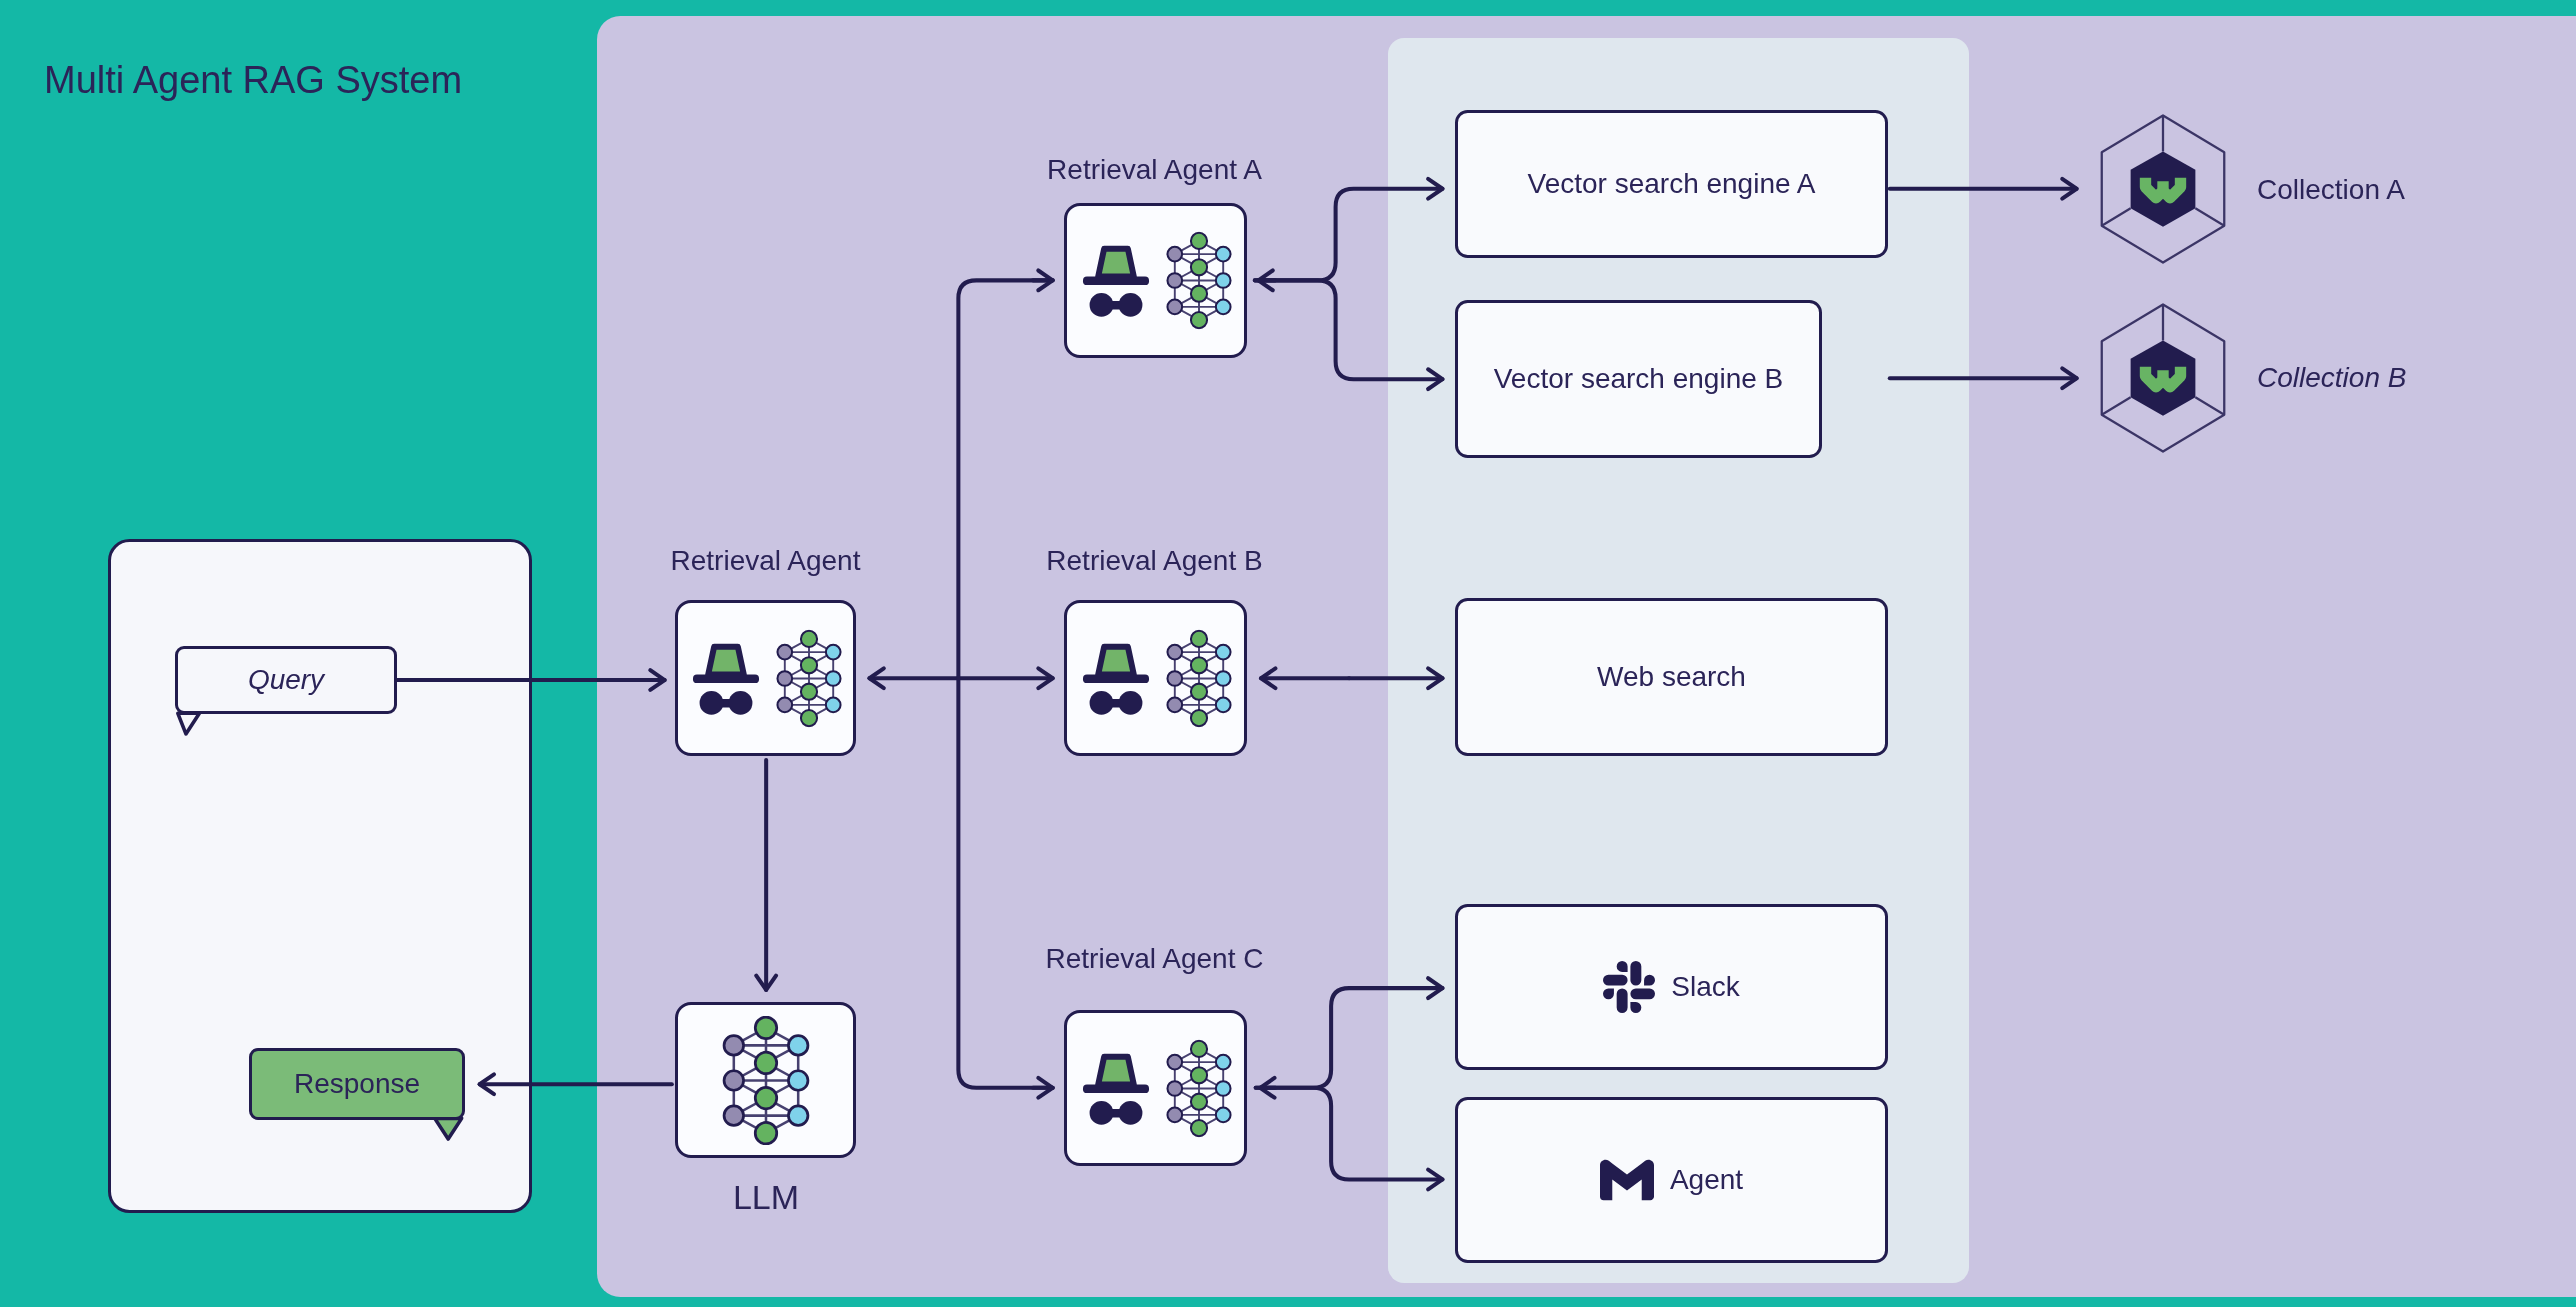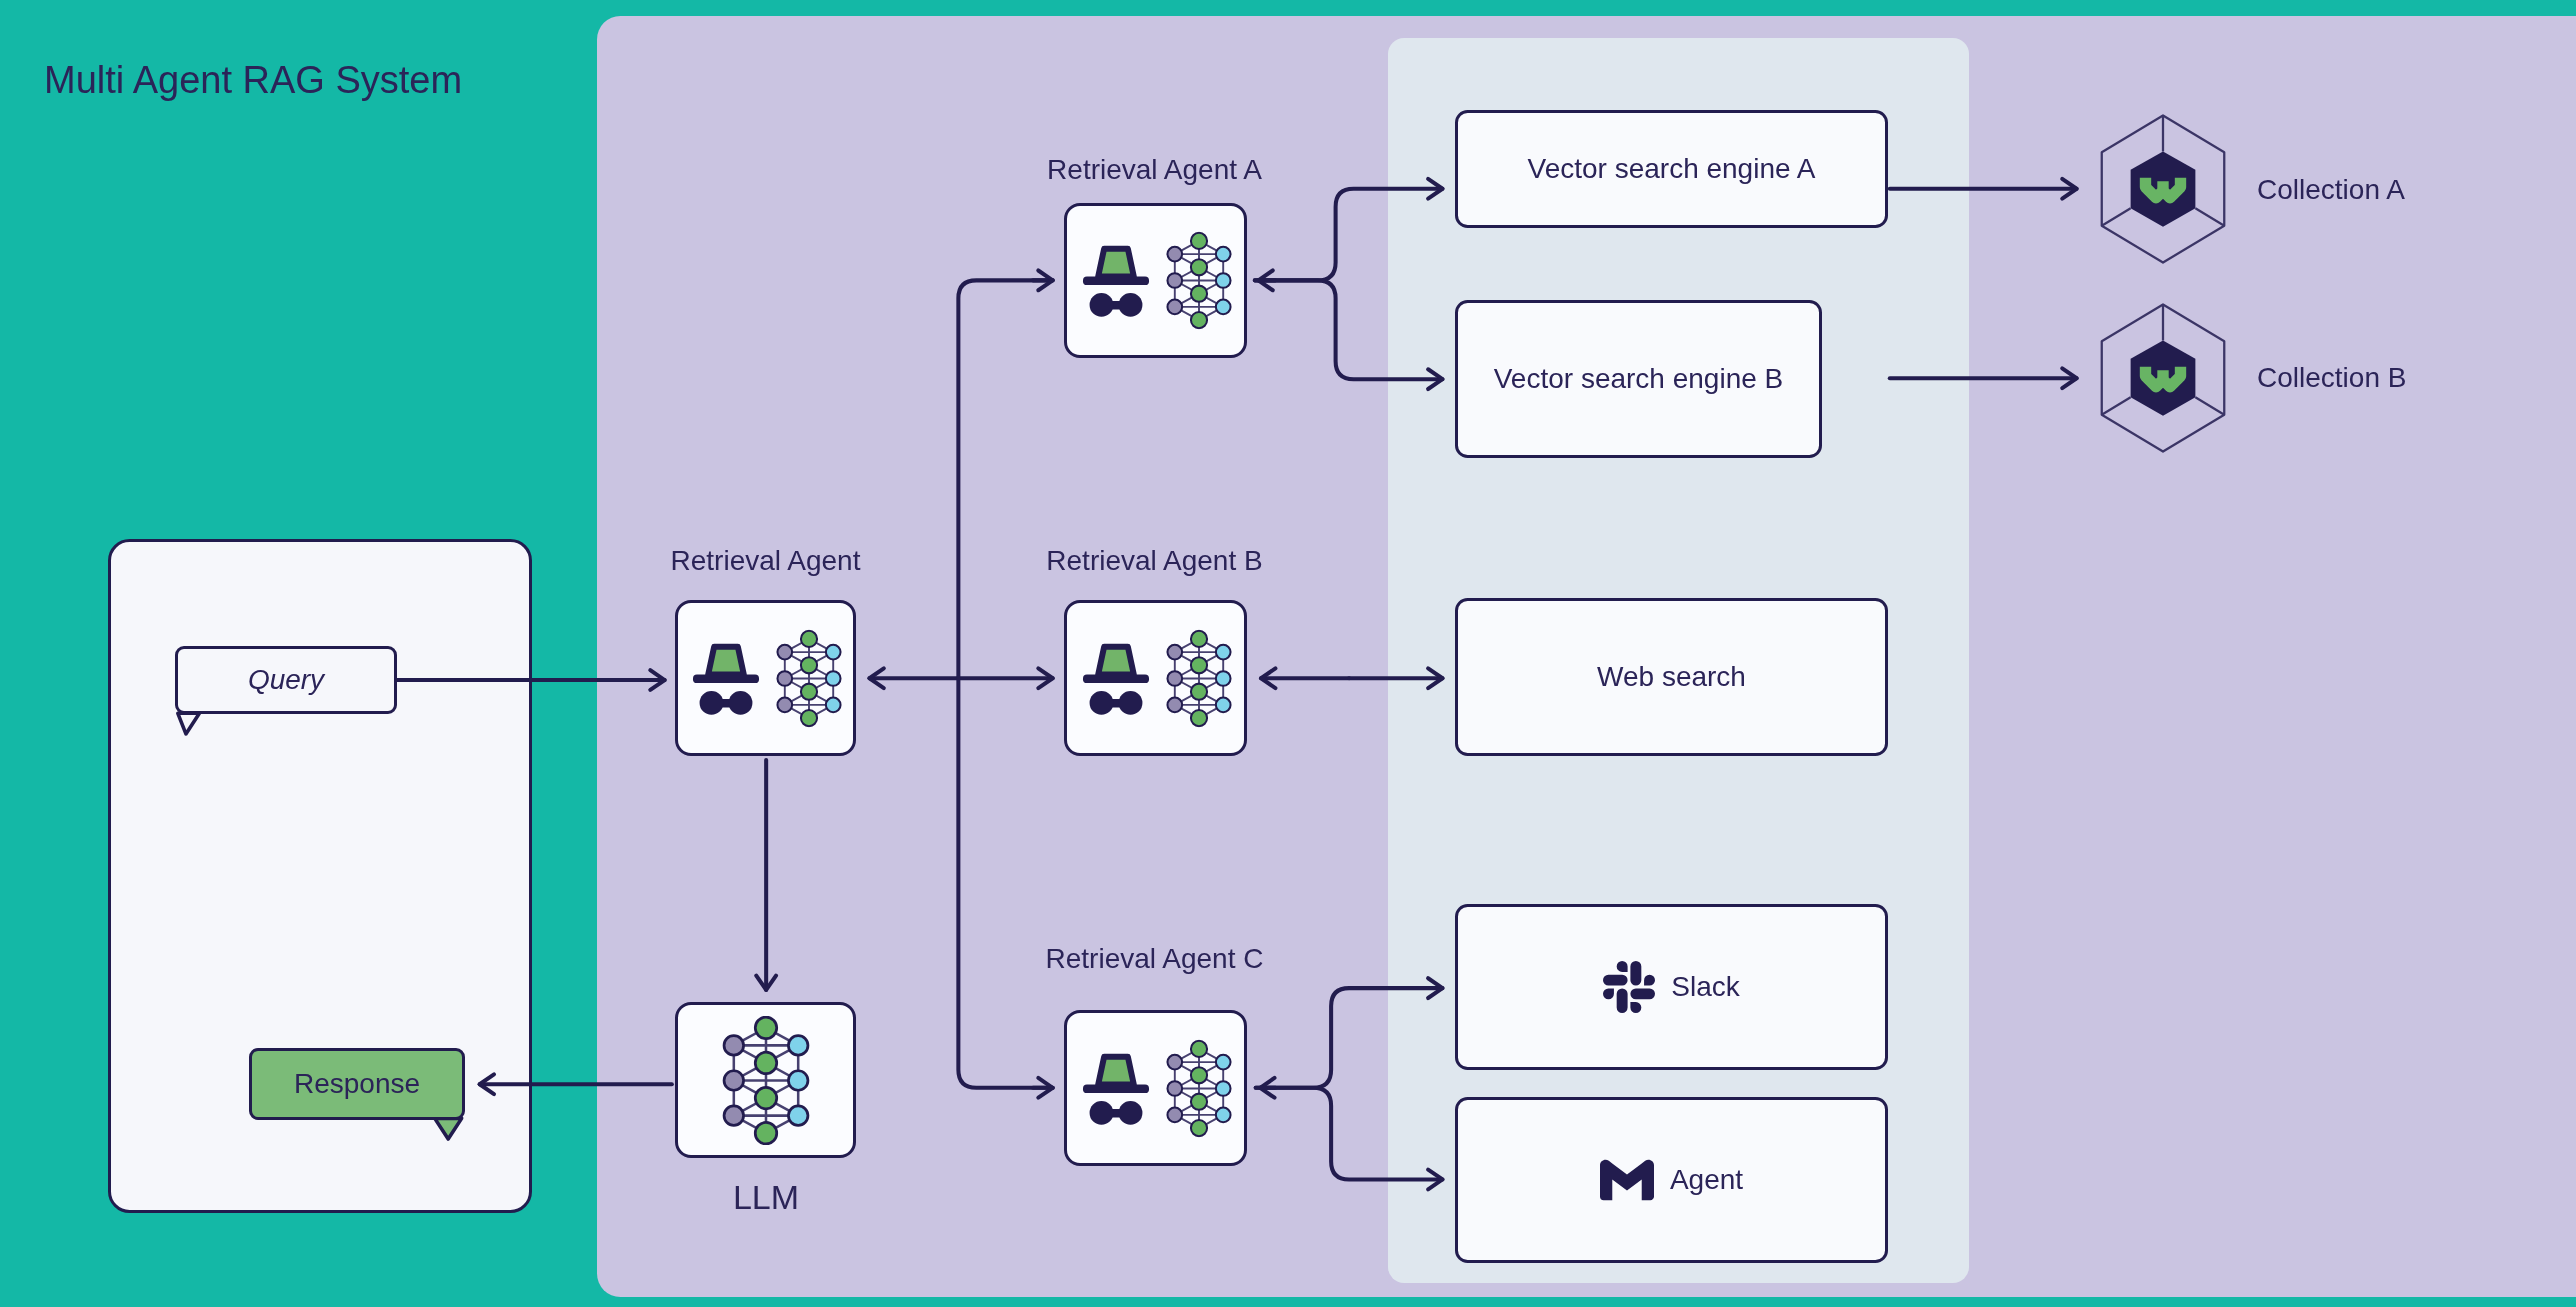--- a/index.html
+++ b/index.html
@@ -195,21 +195,21 @@
   </div>
 
   <div class="nbox abox" style="left:675px;top:1002px;width:181px;height:156px;">
     <svg class="icon" width="88" height="129" viewBox="0 0 98 144">
         <use href="#nn"></use>
       </svg>
   </div>
   <div class="lbl" style="left:676px;top:1178px;width:180px;font-size:34px;">LLM</div>
 
 
-  <div class="nbox" style="left:1455px;top:110px;width:433px;height:118px;">
+  <div class="nbox" style="left:1455px;top:110px;width:433px;height:148px;">
     <span>Vector search engine A</span>
   </div>
   <div class="nbox" style="left:1455px;top:300px;width:367px;height:158px;justify-content:center;">
     <span>Vector search engine B</span>
   </div>
   <div class="nbox" style="left:1455px;top:598px;width:433px;height:158px;">
     <span>Web search</span>
   </div>
   <div class="nbox" style="left:1455px;top:904px;width:433px;height:166px;">
     <svg class="icon" width="52" height="52" viewBox="0 0 58 58">
@@ -229,16 +229,16 @@
         <use href="#hexcube"></use>
       </svg>
   </div>
   <div class="lbl" style="left:2257px;top:174px;text-align:left;">Collection A</div>
 
   <div class="hexwrap" style="left:2093px;top:299px;">
     <svg class="icon" width="140" height="158" viewBox="0 0 156 176">
         <use href="#hexcube"></use>
       </svg>
   </div>
-  <div class="lbl" style="left:2257px;top:362px;text-align:left;">Collection B</div>
+  <div class="lbl" style="left:2257px;top:362px;text-align:left;font-style:italic;">Collection B</div>
 
 </div>
 
 
 </body></html>

